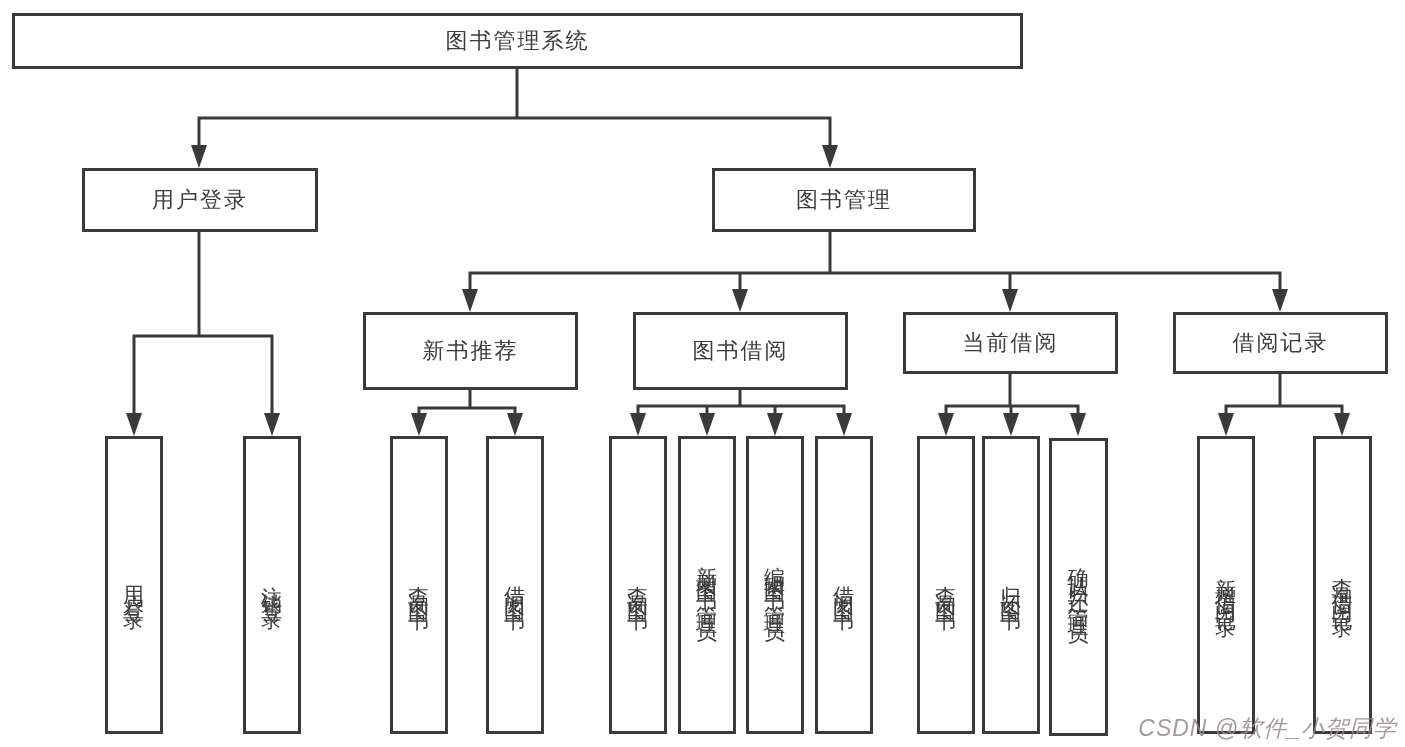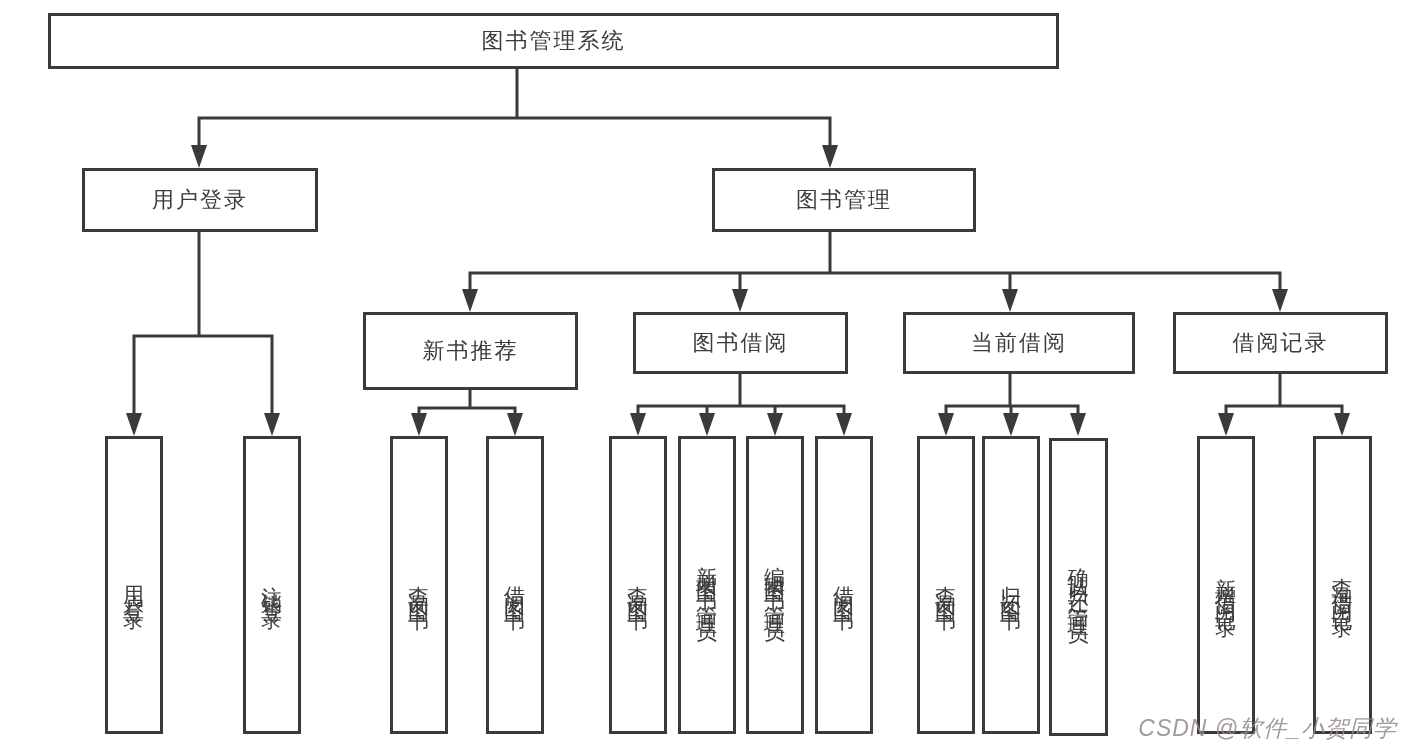--- a/index.html
+++ b/index.html
@@ -61,28 +61,28 @@
     <path class="line" d="M1010,374 V406 M946,414 V406 H1078 V414 M1011,406 V414"></path>
     <use class="head" href="#ah" x="946" y="436"></use>
     <use class="head" href="#ah" x="1011" y="436"></use>
     <use class="head" href="#ah" x="1078" y="436"></use>
 
     <path class="line" d="M1280,374 V406 M1226,414 V406 H1342 V414"></path>
     <use class="head" href="#ah" x="1226" y="436"></use>
     <use class="head" href="#ah" x="1342" y="436"></use>
   </svg>
 
-  <div class="box" style="left:12px;top:13px;width:1011px;height:56px;margin-left:36px;">图书管理系统</div>
+  <div class="box" style="left:12px;top:13px;width:1011px;height:56px;">图书管理系统</div>
 
   <div class="box" style="left:82px;top:168px;width:236px;height:64px;">用户登录</div>
   <div class="box" style="left:712px;top:168px;width:264px;height:64px;">图书管理</div>
 
   <div class="box" style="left:363px;top:312px;width:215px;height:78px;text-align:right;">新书推荐</div>
-  <div class="box" style="left:633px;top:312px;width:215px;height:62px;">图书借阅</div>
-  <div class="box" style="left:903px;top:312px;width:232px;height:62px;">当前借阅</div>
+  <div class="box" style="left:633px;top:312px;width:215px;height:78px;">图书借阅</div>
+  <div class="box" style="left:903px;top:312px;width:215px;height:62px;">当前借阅</div>
   <div class="box" style="left:1173px;top:312px;width:215px;height:62px;">借阅记录</div>
 
   <div class="box vbox" style="left:105px;top:436px;width:58px;height:298px;">用户登录</div>
   <div class="box vbox" style="left:243px;top:436px;width:58px;height:298px;">注销登录</div>
 
   <div class="box vbox" style="left:390px;top:436px;width:58px;height:298px;">查询图书</div>
   <div class="box vbox" style="left:486px;top:436px;width:58px;height:298px;">借阅图书</div>
 
   <div class="box vbox" style="left:609px;top:436px;width:58px;height:298px;">查询图书</div>
   <div class="box vbox" style="left:678px;top:436px;width:58px;height:298px;">新增图书（管理员）</div>

